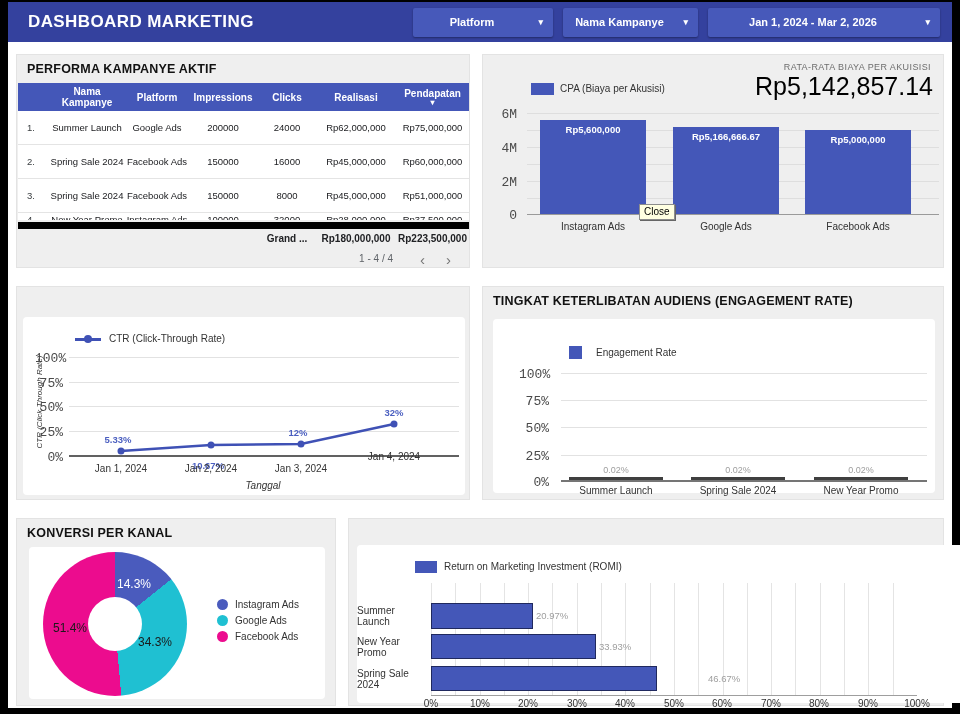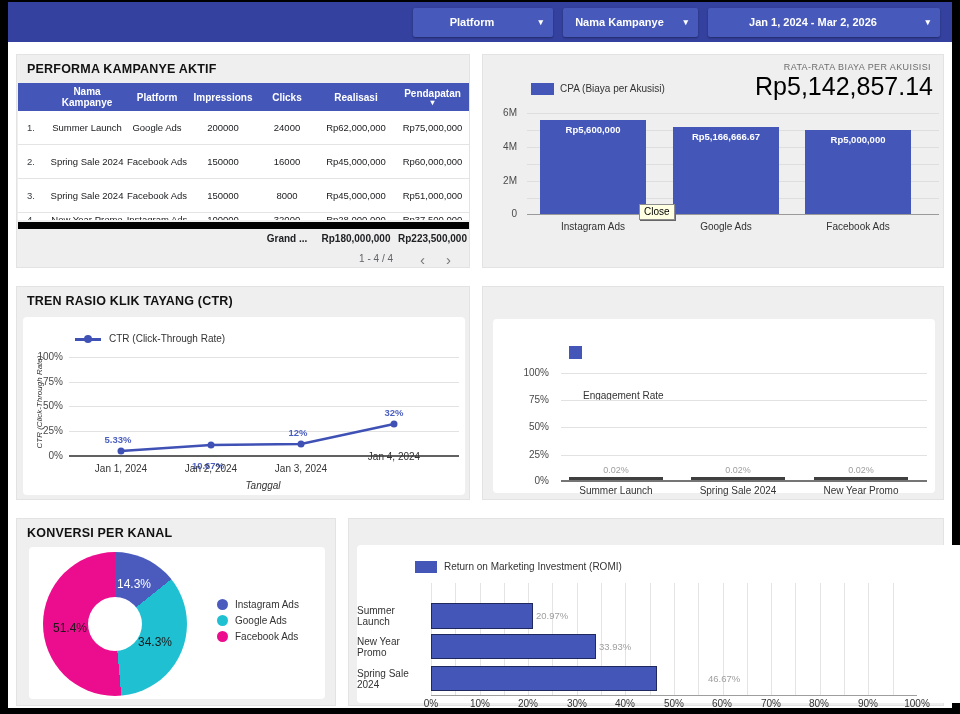--- a/index.html
+++ b/index.html
@@ -32,39 +32,40 @@
   .brow.clip{height:7px;overflow:hidden;border-bottom:none;}
   .brow.clip .c{align-items:flex-start;padding-top:1px;}
   .ttotal{position:absolute;left:1px;top:167px;width:451px;height:26px;border-top:7px solid #000000;}
   .ttotal .c{display:flex;align-items:center;justify-content:center;font-size:10px;font-weight:bold;color:#202124;}
   .pager{position:absolute;right:14px;top:196px;height:18px;font-size:10px;color:#5f6368;}
   .pager .rng{position:absolute;right:62px;top:2px;white-space:nowrap;}
   .pager .chev{position:absolute;top:0;font-size:15px;color:#757575;cursor:pointer;}
 
   
   .gline{position:absolute;background:#e2e2e2;height:1px;}
-  .ytick{position:absolute;font-size:10px;color:#4a4a4a;text-align:right;}
+  .ytick{position:absolute;font-size:13px;color:#4a4a4a;text-align:right;font-family:Liberation Mono, monospace;}
   .xtick{position:absolute;font-size:10px;color:#333;text-align:center;}
   .legend-sq{position:absolute;background:#4457b8;}
   .legend-tx{position:absolute;font-size:10px;color:#333;}
   .bar{position:absolute;background:#4457b8;cursor:pointer;}
   .barlabel{position:absolute;color:#fff;font-weight:bold;font-size:9.5px;text-align:center;}
   .valgray{position:absolute;font-size:9.5px;color:#9e9e9e;}
   .tooltip{position:absolute;background:#ffffe1;border:1px solid #8c8c8c;box-shadow:1px 1px 0 #666;
            font-size:10px;color:#000;padding:0 4px;line-height:14px;cursor:pointer;}
 
   .ptlabel{position:absolute;font-size:9.5px;color:#4b5fc0;transform:translate(-50%,-100%);font-weight:bold;}
   .dot{position:absolute;width:11px;height:11px;border-radius:50%;}
 </style>
 </head>
 <body>
 
 <div class="page">
 
   <div class="hdr">
+    <div class="hdr-title">DASHBOARD MARKETING</div>
     <div class="filter" style="left:405px;width:140px;">
       <span class="flabel">Platform</span>
       <span class="caret">▾</span>
     </div>
     <div class="filter" style="left:555px;width:135px;">
       <span class="flabel">Nama Kampanye</span>
       <span class="caret">▾</span>
     </div>
     <div class="filter" style="left:700px;width:232px;">
       <span class="flabel">Jan 1, 2024 - Mar 2, 2026</span>
@@ -168,21 +169,20 @@
     <div class="barlabel" style="left:322px;top:79px;width:106px;">Rp5,000,000</div>
 
     <div class="xtick" style="left:50px;top:166px;width:120px;">Instagram Ads</div>
     <div class="xtick" style="left:183px;top:166px;width:120px;">Google Ads</div>
     <div class="xtick" style="left:315px;top:166px;width:120px;">Facebook Ads</div>
 
     <div class="tooltip" style="left:156px;top:149px;">Close</div>
   </div>
 
   <div class="card" style="left:8px;top:284px;width:454px;height:214px;">
-    <div class="card-title">TREN RASIO KLIK TAYANG (CTR)</div>
     <div class="panel" style="left:6px;top:30px;width:442px;height:178px;">
 
       <div class="abs" style="left:52px;top:21px;width:26px;height:2.5px;background:#3f51b5;"></div>
       <div class="abs" style="left:61px;top:18px;width:8px;height:8px;border-radius:50%;background:#3f51b5;"></div>
       <div class="legend-tx" style="left:86px;top:16px;">CTR (Click-Through Rate)</div>
 
       <div class="abs" style="left:-31px;top:80px;width:96px;text-align:center;font-size:8px;font-style:italic;color:#333;line-height:1.25;transform:rotate(-90deg);">CTR (Click-Through Rate)</div>
 
       <div class="ytick" style="left:12px;top:34px;width:28px;">100%</div>
       <div class="ytick" style="left:12px;top:59px;width:28px;">75%</div>
@@ -210,24 +210,25 @@
 
       <div class="xtick" style="left:48px;top:146px;width:100px;">Jan 1, 2024</div>
       <div class="xtick" style="left:138px;top:146px;width:100px;">Jan 2, 2024</div>
       <div class="xtick" style="left:228px;top:146px;width:100px;">Jan 3, 2024</div>
       <div class="xtick" style="left:321px;top:134px;width:100px;">Jan 4, 2024</div>
       <div class="xtick" style="left:180px;top:163px;width:120px;font-style:italic;">Tanggal</div>
     </div>
   </div>
 
   <div class="card" style="left:474px;top:284px;width:462px;height:214px;">
+    <div class="card-title">TINGKAT KETERLIBATAN AUDIENS (ENGAGEMENT RATE)</div>
     <div class="panel" style="left:10px;top:32px;width:442px;height:174px;">
 
       <div class="legend-sq" style="left:76px;top:27px;width:13px;height:13px;"></div>
-      <div class="legend-tx" style="left:90px;top:28px;margin-top:43px;">Engagement Rate</div>
+      <div class="legend-tx" style="left:103px;top:28px;">Engagement Rate</div>
 
       <div class="ytick" style="left:26px;top:48px;width:30px;">100%</div>
       <div class="ytick" style="left:26px;top:75px;width:30px;">75%</div>
       <div class="ytick" style="left:26px;top:102px;width:30px;">50%</div>
       <div class="ytick" style="left:26px;top:130px;width:30px;">25%</div>
       <div class="ytick" style="left:26px;top:156px;width:30px;">0%</div>
 
       <div class="gline" style="left:68px;top:54px;width:366px;"></div>
       <div class="gline" style="left:68px;top:81px;width:366px;"></div>
       <div class="gline" style="left:68px;top:108px;width:366px;"></div>

